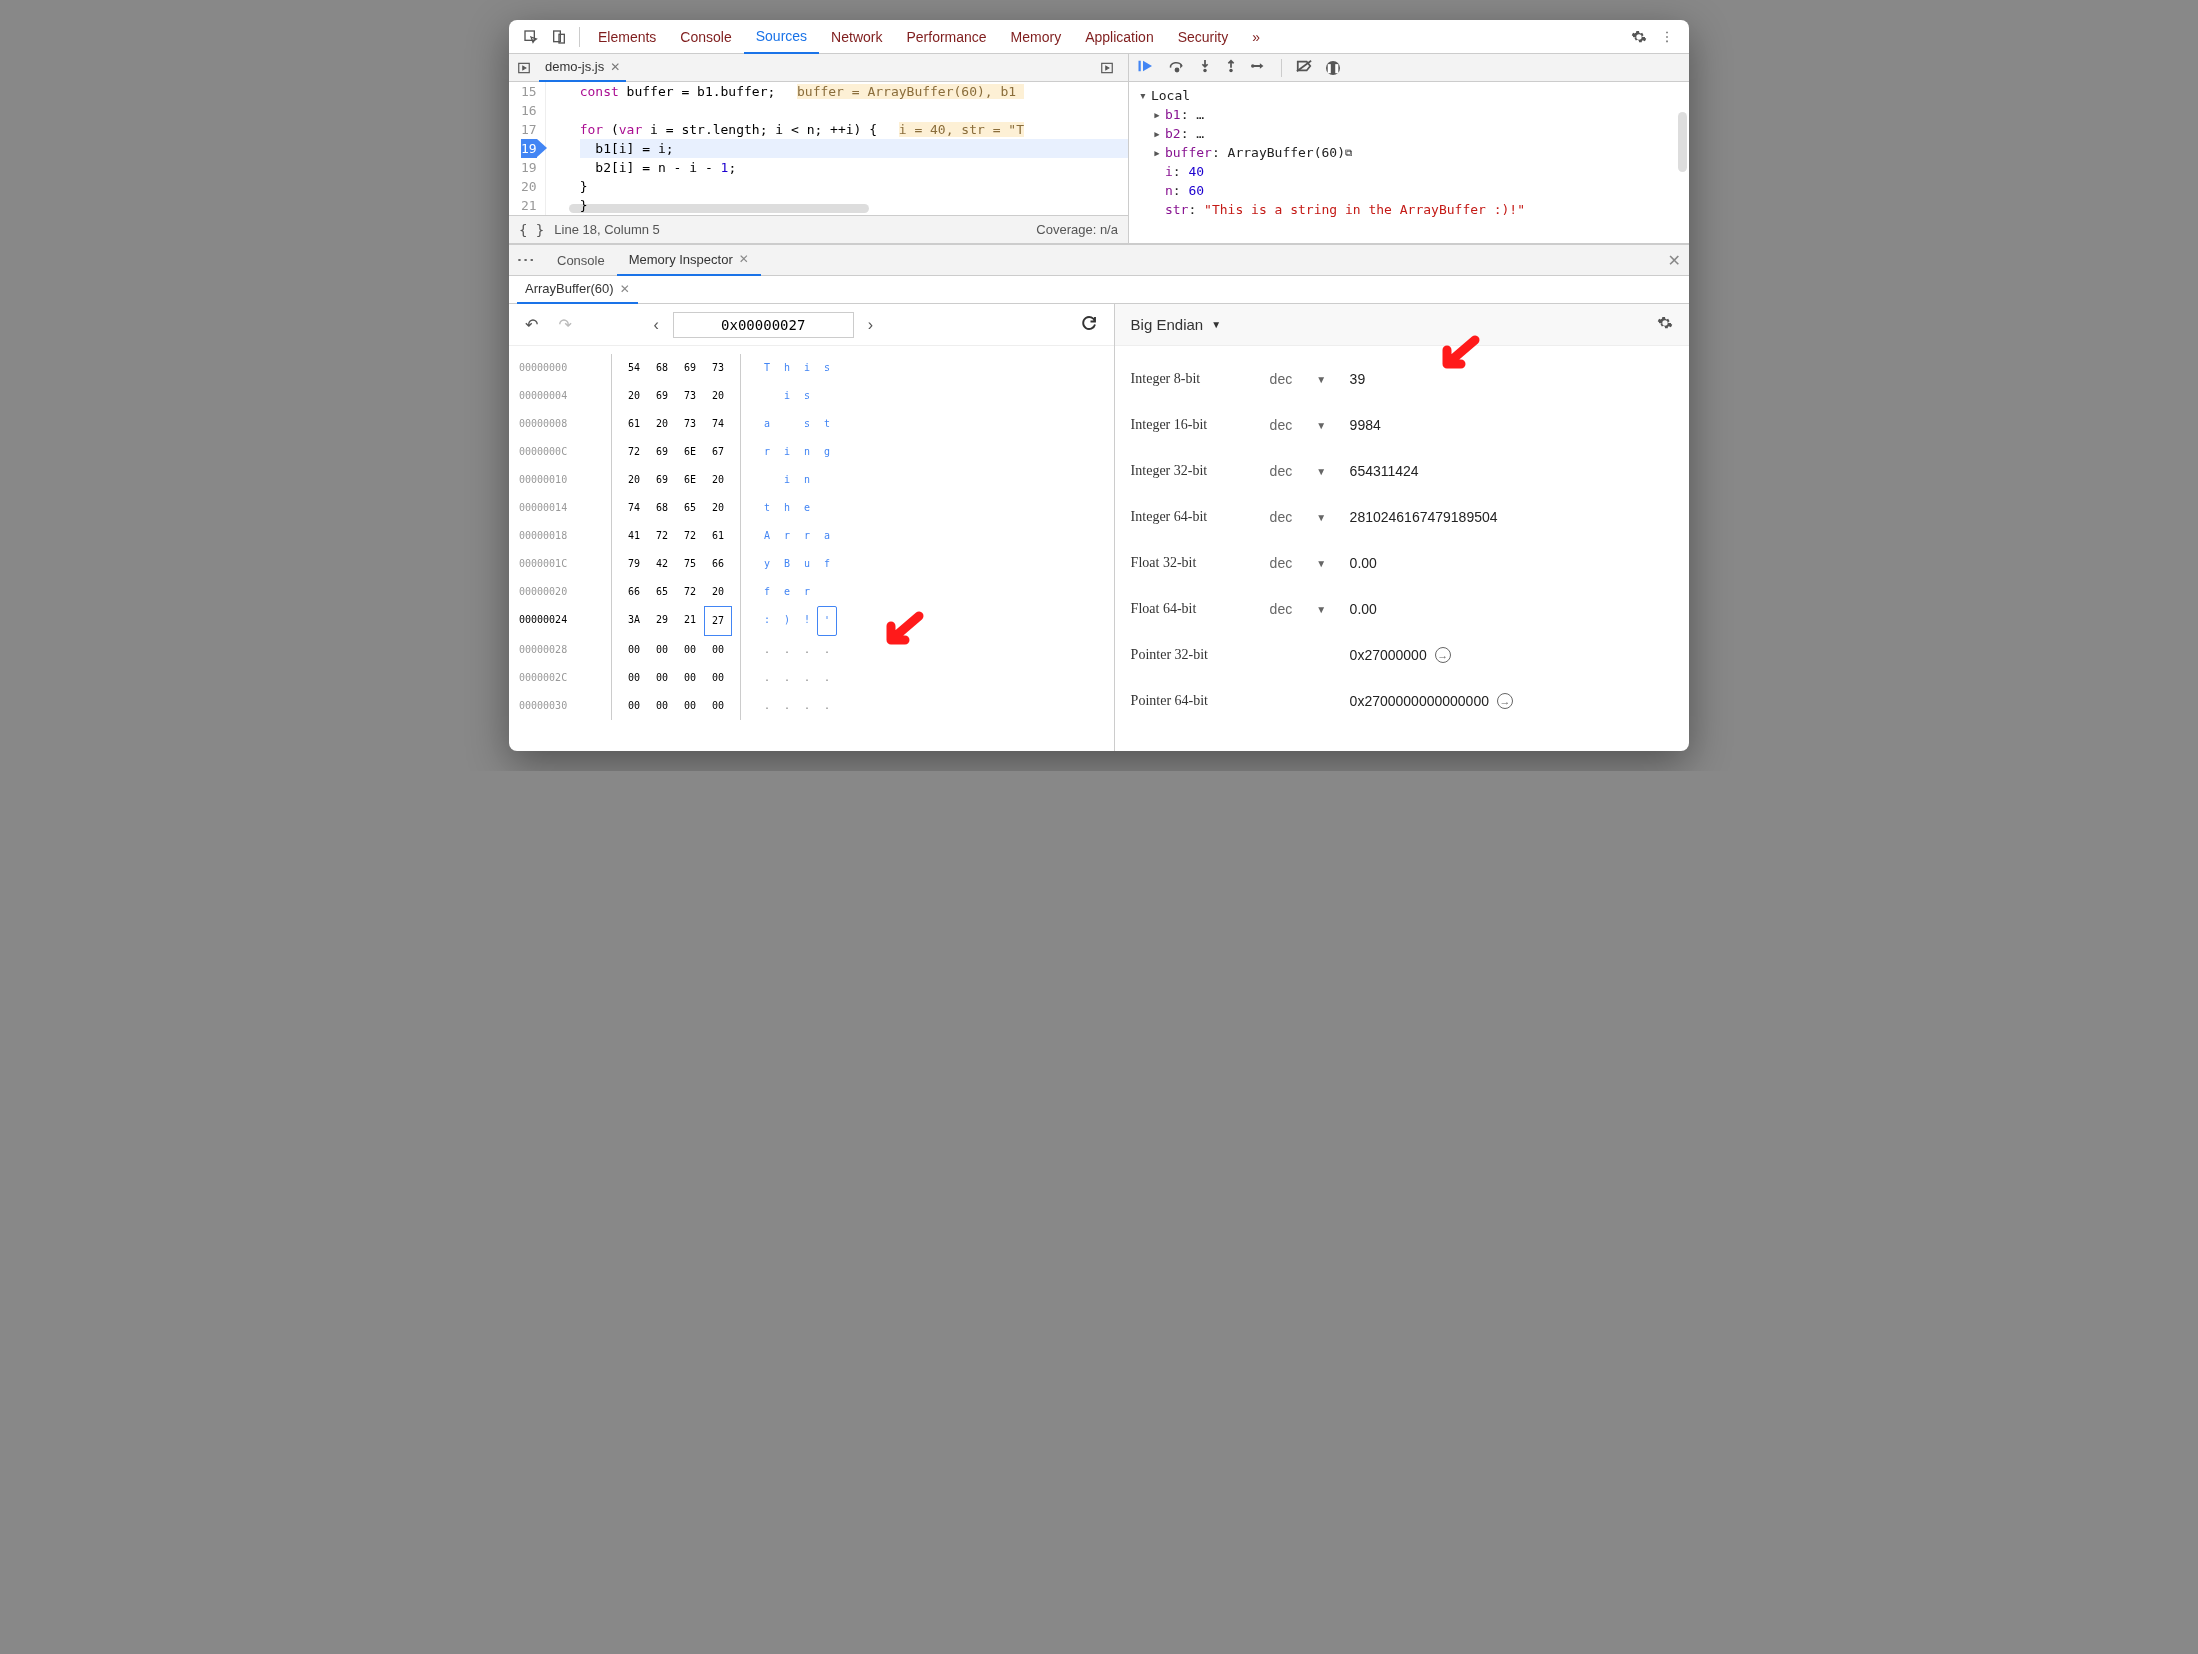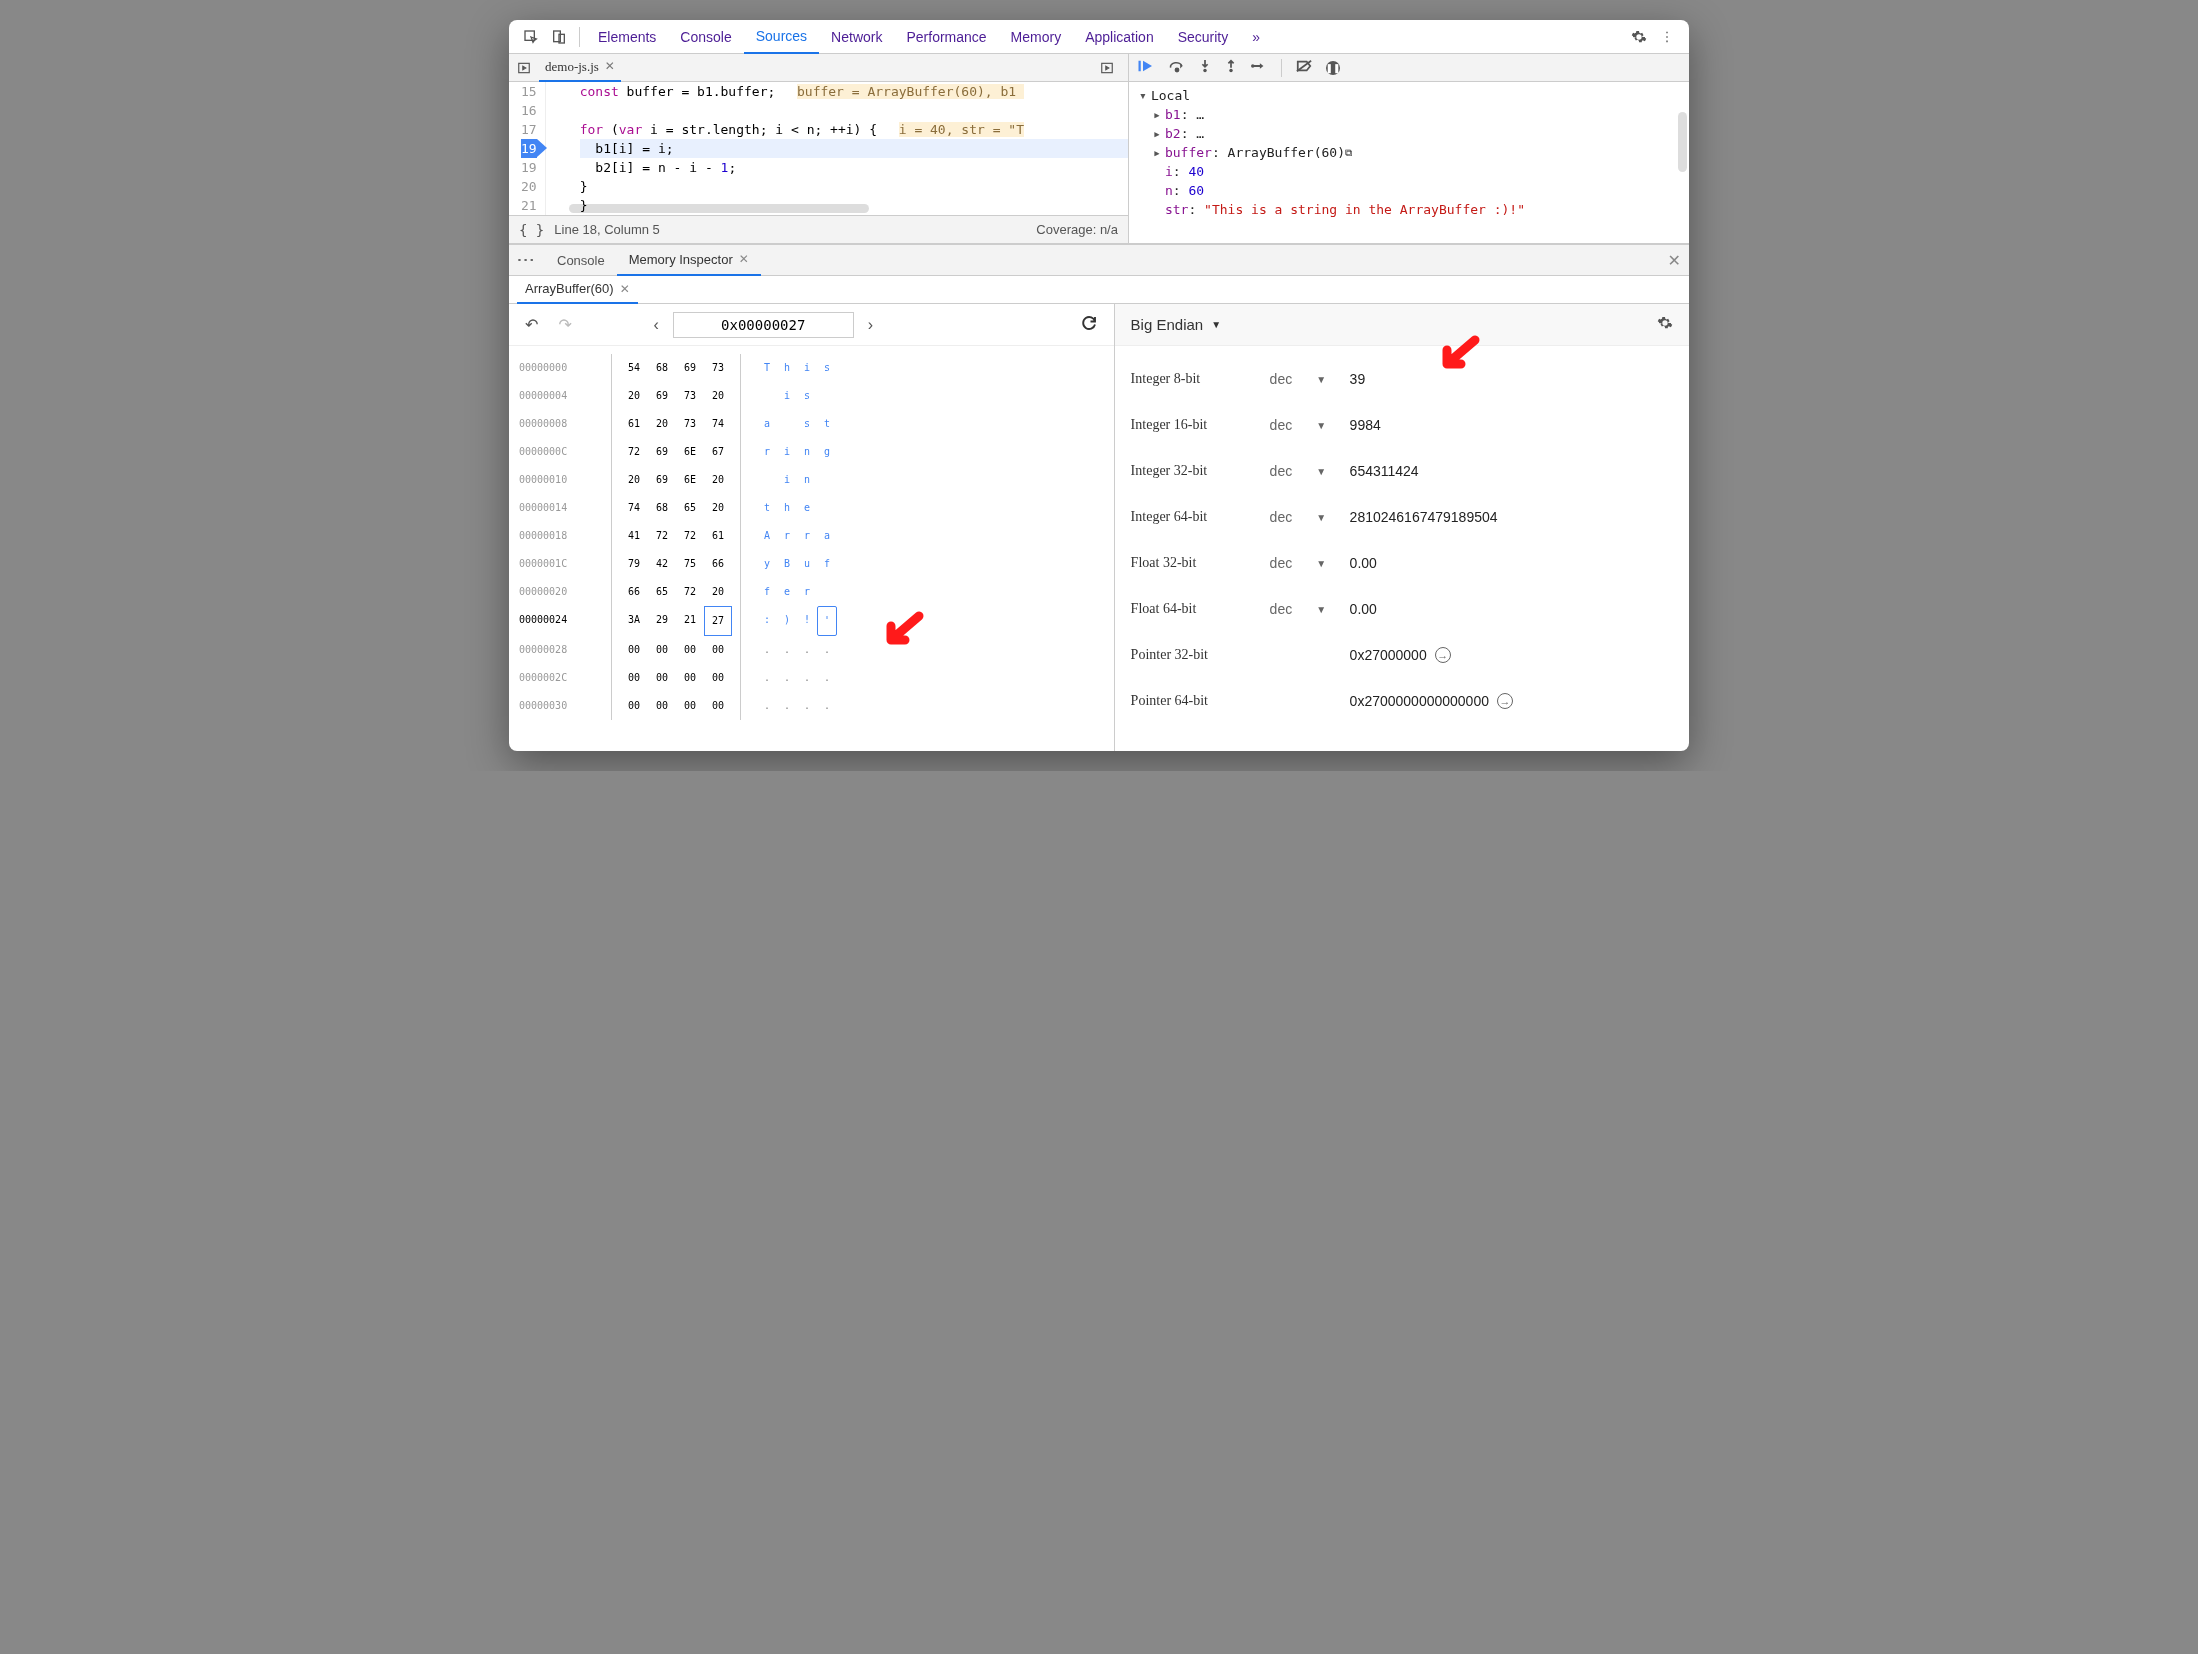--- a/index.html
+++ b/index.html
@@ -5,29 +5,29 @@
   * { box-sizing: border-box; margin: 0; padding: 0; }
   body { font-family: -apple-system, BlinkMacSystemFont, "Segoe UI", sans-serif; font-size: 13px; background: #888; display: flex; justify-content: center; align-items: flex-start; padding: 20px; }
   .window { width: 1180px; background: #fff; border-radius: 8px; box-shadow: 0 12px 40px rgba(0,0,0,.4); overflow: hidden; position: relative; }
   .titlebar { height: 28px; background: linear-gradient(#f6f6f6,#e8e8e8); border-bottom: 1px solid #ccc; display: flex; align-items: center; padding: 0 10px; }
   .traffic { display: flex; gap: 8px; }
   .traffic span { width: 12px; height: 12px; border-radius: 50%; display: block; }
   .tl-r { background:#ff5f57; } .tl-y{background:#febc2e;} .tl-g{background:#28c840;}
   .titlebar .title { flex:1; text-align:center; color:#555; font-size:13px; }
   .tabs { height: 34px; border-bottom: 1px solid #ccc; display:flex; align-items:center; padding: 0 8px; gap: 0; }
   .tabs .icon-btn { width:28px; height:28px; display:flex; align-items:center; justify-content:center; color:#555; }
-  .tabs .tab { padding: 0 12px; height:34px; display:flex; align-items:center; color:#4c1d95; font-size:14px; }
+  .tabs .tab { padding: 0 12px; height:34px; display:flex; align-items:center; color:#7f1d1d; font-size:14px; }
   .tabs .tab.active { color:#1a73e8; border-bottom:2px solid #1a73e8; }
   .tabs .spacer { flex:1; }
   .main-split { display:flex; border-bottom:1px solid #ccc; }
   .src-pane { flex:1.05; min-width:0; border-right:1px solid #ccc; display:flex; flex-direction:column; }
   .dbg-pane { flex:.95; min-width:0; display:flex; flex-direction:column; position:relative; }
   .file-tab-bar { height:28px; border-bottom:1px solid #ccc; display:flex; align-items:center; padding:0 6px; background:#f3f3f3; }
   .file-tab-bar .play-icon { width:18px; display:flex; justify-content:center; color:#555; margin-right:6px;}
-  .file-tab-bar .file-tab { padding:0 6px; height:28px; display:flex; align-items:center; font-size:13px; color:#333; border-bottom:2px solid #1a73e8;font-family:Liberation Serif, serif;}
+  .file-tab-bar .file-tab { padding:0 6px; height:28px; display:flex; align-items:center; font-size:13px; color:#333; border-bottom:2px solid #1a73e8;}
   .file-tab-bar .close { margin-left:6px; color:#777; font-size:12px;}
   .file-tab-bar .spacer{flex:1;}
   .code-area { display:flex; background:#fff; font-family: Menlo, monospace; font-size:13px; line-height:19px; position:relative; overflow:hidden;gap:28px; }
   .gutter { background:#fff; color:#999; text-align:right; padding:0 8px 0 12px; border-right:1px solid #eee; }
   .gutter .ln { height:19px; }
   .gutter .ln.exec { background:#4285f4; color:#fff; position:relative;}
   .gutter .ln.exec::after{content:"";position:absolute;right:-10px;top:0;border-left:10px solid #4285f4;border-top:9.5px solid transparent;border-bottom:9.5px solid transparent;}
   .code-lines { flex:1; padding-left:6px; white-space:pre; overflow:hidden;}
   .code-lines .cl { height:19px; }
   .cl.exec { background:#e8f0fe; }

